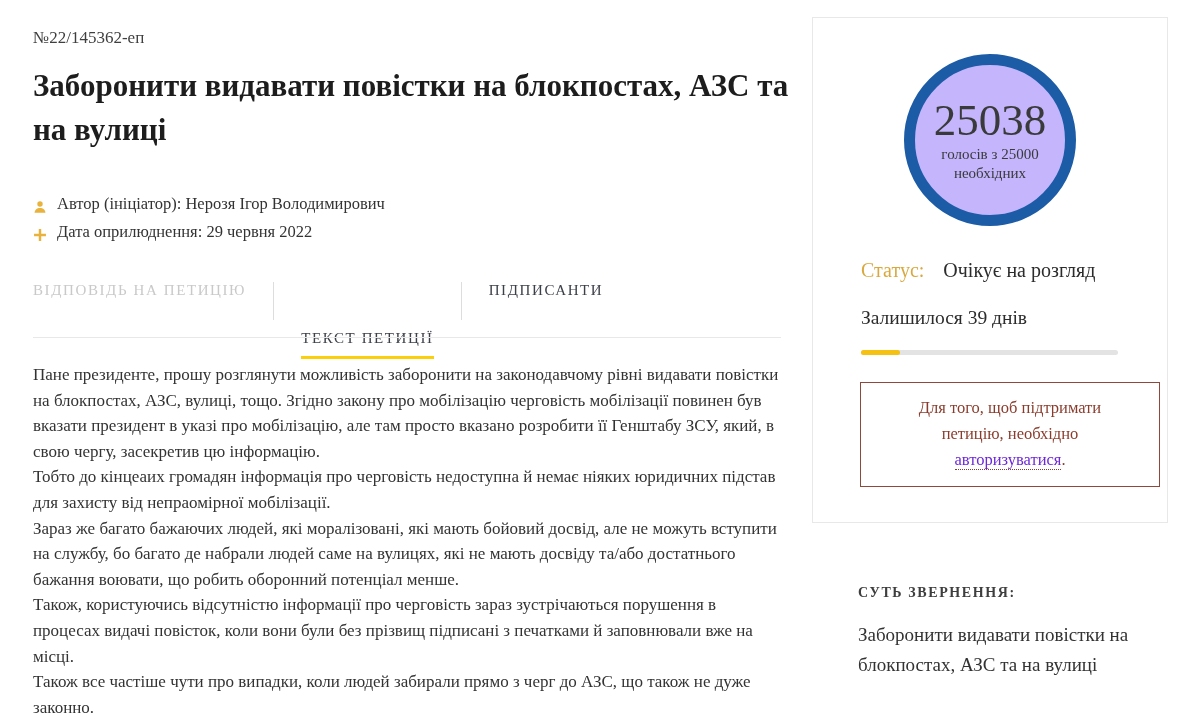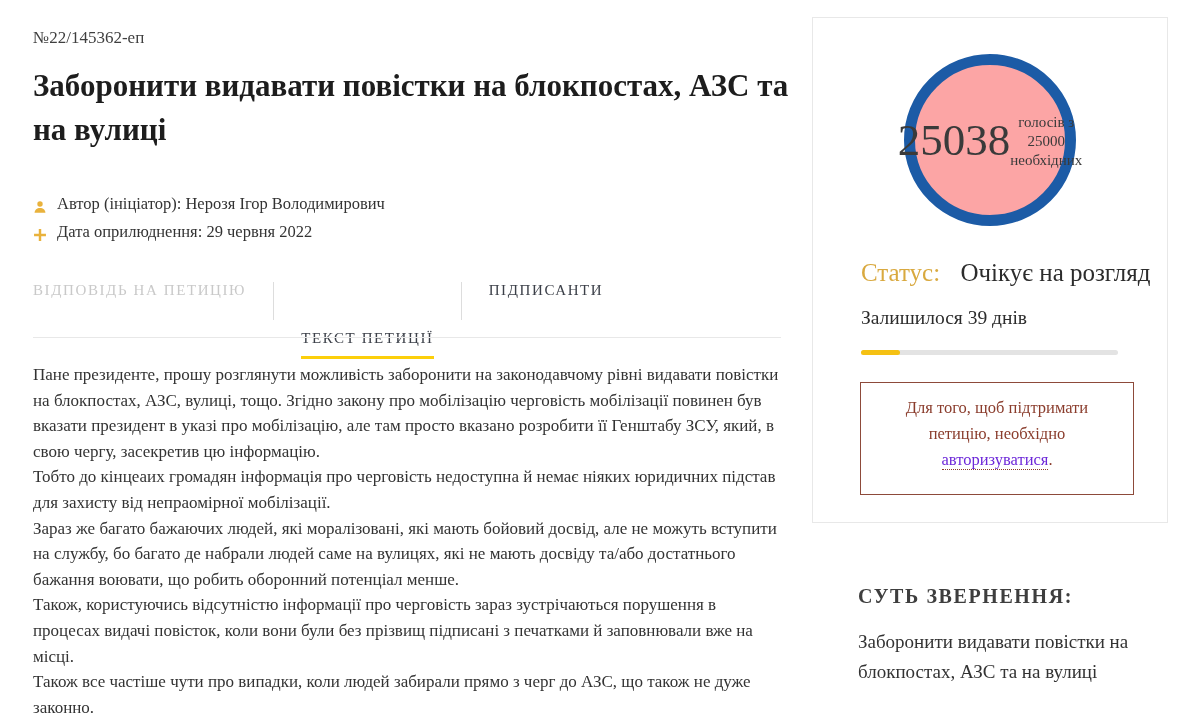--- a/index.html
+++ b/index.html
@@ -20,39 +20,39 @@
                padding-bottom:9px; border-bottom:3px solid transparent; cursor:pointer; white-space:nowrap; }
   .tab.disabled { color:#c9c9c9; }
   .tab.active   { border-bottom-color:#fccf0b;margin-top:48px; }
   .tab-div   { width:1px; height:38px; background:#ddd; margin:0 27px; }
   .rule      { position:absolute; left:33px; top:337px; width:748px; height:1px; background:#e8e8e8; }
   .ptext     { position:absolute; left:33px; top:362px; width:748px; font-size:17px; line-height:25.6px; color:#333; }
   
   .card      { position:absolute; left:812px; top:17px; width:356px; height:506px;
                border:1px solid #e8e8e8; background:#fff; }
   .circle    { width:172px; height:172px; margin:36px auto 0; border-radius:50%;
-               border:11px solid #1c5ba6; background:#fca5a5;
-               display:flex; flex-direction:row; align-items:center; justify-content:center; text-align:center; }
+               border:11px solid #1c5ba6; background:#c4b5fd;
+               display:flex; flex-direction:column; align-items:center; justify-content:center; text-align:center; }
   .vcount    { font-size:45px; line-height:46px; color:#3a3a3a; }
   .vcap      { font-size:15px; line-height:19px; color:#3a3a3a; margin-top:2px; }
-  .status-row{ position:absolute; left:48px; top:241px; font-size:25px; }
+  .status-row{ position:absolute; left:48px; top:241px; font-size:20px; }
   .status-lab{ color:#d9a93f; margin-right:14px; }
   .status-val{ color:#2c2c2c; }
   .days      { position:absolute; left:48px; top:289px; font-size:19.5px; color:#2c2c2c; }
   .progress  { position:absolute; left:48px; top:332px; width:257px; height:5px;
                background:#e3e3e3; border-radius:3px; }
   .progress-fill { height:5px; background:#f5c113; border-radius:3px; width:15%; }
-  .authbox   { position:absolute; left:47px; top:364px; width:274px;
-               border:1px solid #8d4a3a; text-align:center; padding:12px 8px 21px;
+  .authbox   { position:absolute; left:47px; top:364px; width:300px;
+               border:1px solid #8d4a3a; text-align:center; padding:12px 8px 13px;
                font-size:16.5px; line-height:26px; color:#8a3c2c; }
   .authlink  { font-weight:normal; color:#6d28d9; border-bottom:1px dotted #8a3c2c;
                cursor:pointer; text-decoration:none; }
   
   .summary   { position:absolute; left:858px; top:585px; width:312px; }
-  .sum-head  { font-size:20px; letter-spacing:1.6px; color:#3e3e3e; font-weight:bold; }
+  .sum-head  { font-size:14px; letter-spacing:1.6px; color:#3e3e3e; font-weight:bold; }
   .sum-text  { margin-top:19px; font-size:19px; line-height:30px; color:#333; }
 </style>
 </head>
 <body>
 
 <div class="pnum">№22/145362-еп</div>
 
 <h1 class="ptitle">Заборонити видавати повістки на блокпостах, АЗС та на вулиці</h1>
 
 <div class="meta">

